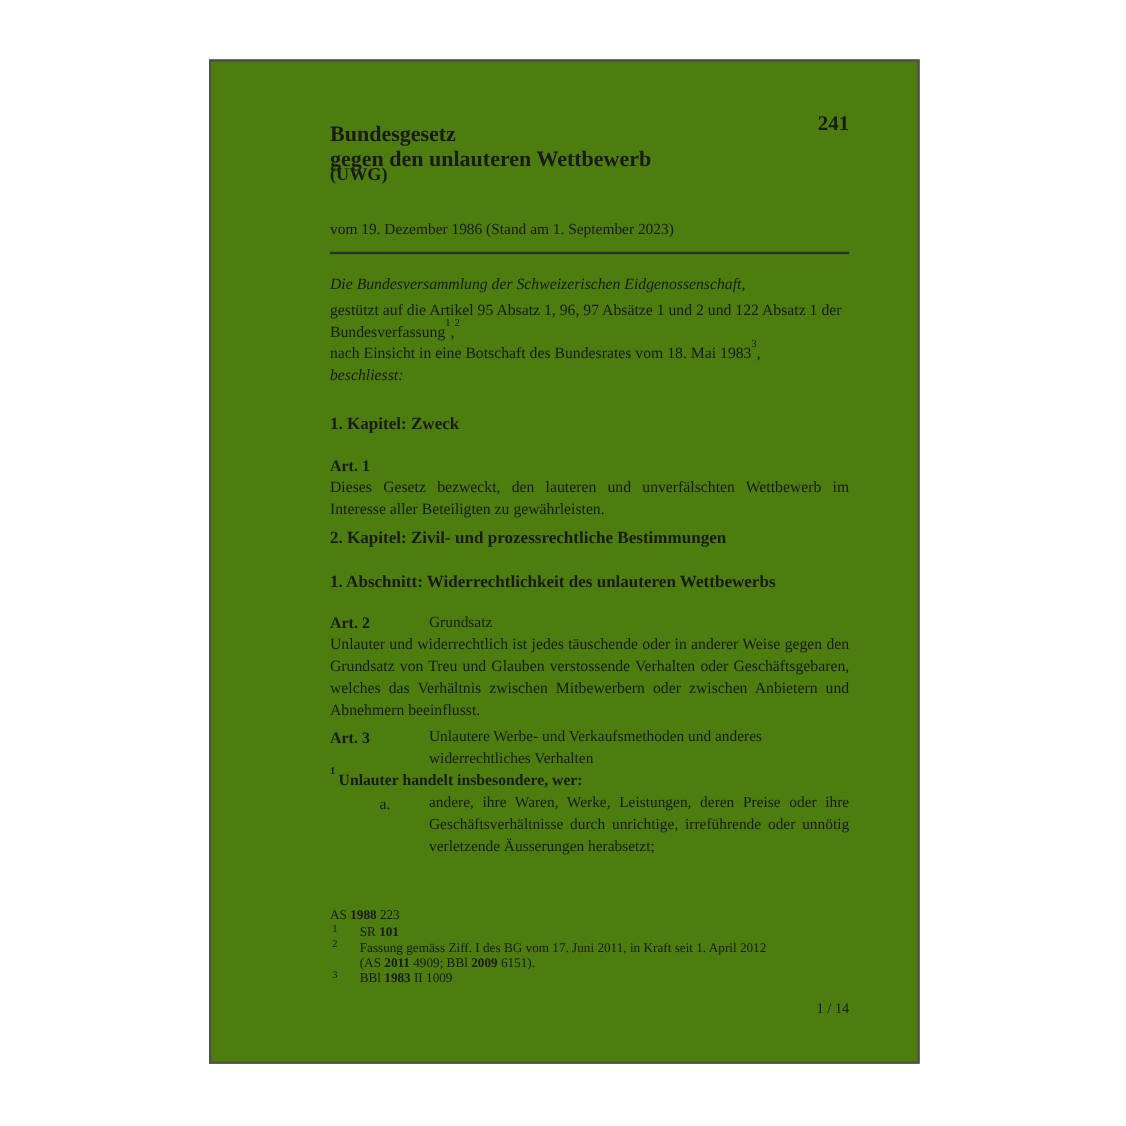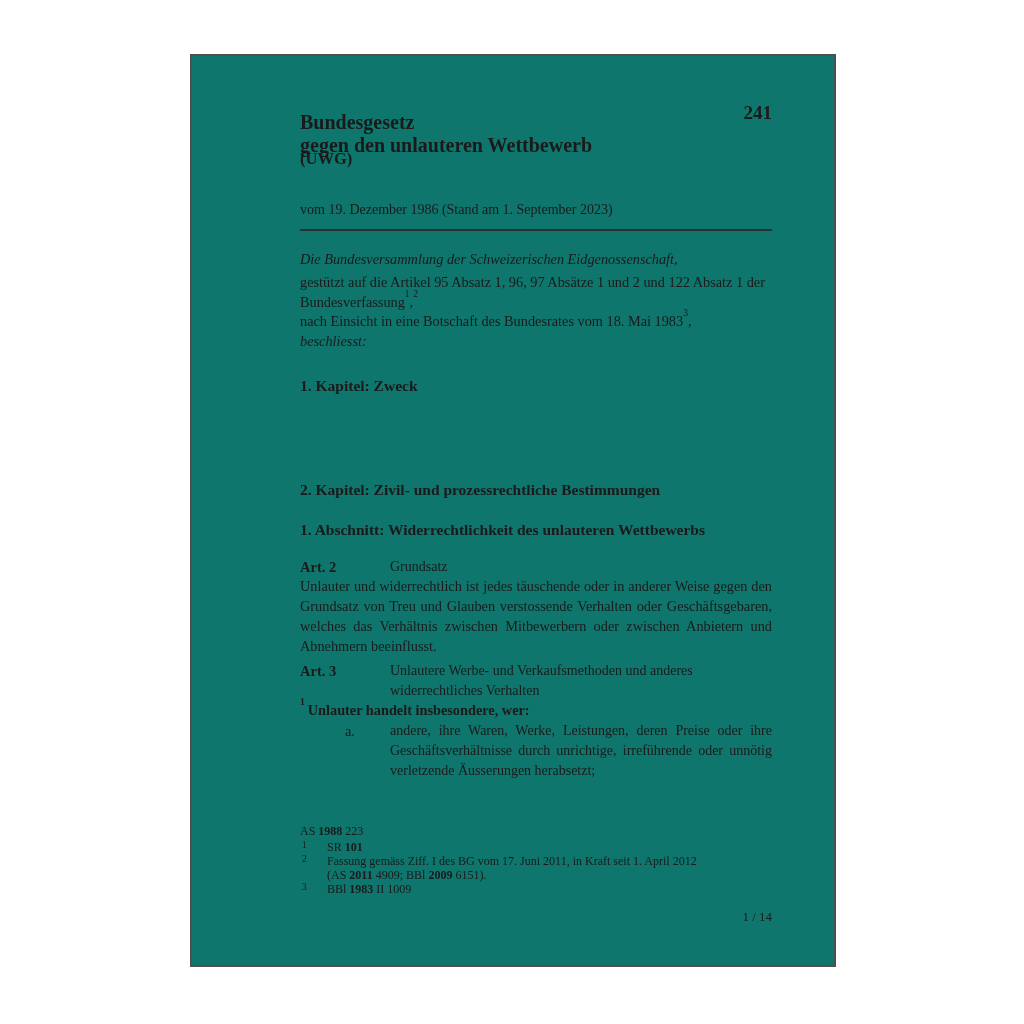--- a/index.html
+++ b/index.html
@@ -4,21 +4,21 @@
 <style>
   * { margin:0; padding:0; box-sizing:border-box; }
   html, body { background:#ffffff; }
   body {
     width:1024px; height:1024px; position:relative; overflow:hidden;
     font-family:"Liberation Serif", "DejaVu Serif", serif;
     color:#1a1a1a;
   }
   .sheet {
     position:absolute; left:190px; top:54px; width:646px; height:913px;
-    background:#0f766e; border:2px solid #4f4f4f;
+    background:#4d7c0f; border:2px solid #4f4f4f;
   }
   .content { position:absolute; left:108px; top:0; width:472px; height:100%; }
   .block { position:absolute; left:0; width:100%; }
 
   .doc-title { top:55px; font-weight:bold; font-size:20px; line-height:23px; }
   .sr-num { position:absolute; right:0; top:-10px; font-weight:bold; font-size:19px; }
   .abbr { top:93px; font-weight:bold; font-size:16.5px; line-height:20px; }
   .dateline { top:144px; font-size:14px; line-height:20px; }
   .rule { top:173px; border-top:2px solid #2e2e2e; height:0; }
 
@@ -82,21 +82,23 @@
     <p class="block preamble-1">Die Bundesversammlung der Schweizerischen Eidgenossenschaft,</p>
 
     <p class="block preamble-2"><span>gestützt auf die Artikel 95 Absatz 1, 96, 97 Absätze 1 und 2 und 122 Absatz 1 der Bundesverfassung</span><sup class="ref">1</sup><span>,</span><sup class="ref">2</sup></p>
 
     <p class="block preamble-3"><span>nach Einsicht in eine Botschaft des Bundesrates vom 18. Mai 1983</span><sup class="ref">3</sup><span>,</span></p>
 
     <p class="block preamble-4">beschliesst:</p>
 
     <h2 class="block heading ch1-heading">1. Kapitel: Zweck</h2>
 
+    <div class="block art1-label">Art. 1</div>
 
+    <p class="block body-text just art1-text">Dieses Gesetz bezweckt, den lauteren und unverfälschten Wettbewerb im Interesse aller Beteiligten zu gewährleisten.</p>
 
     <h2 class="block heading ch2-heading">2. Kapitel: Zivil- und prozessrechtliche Bestimmungen</h2>
 
     <h3 class="block heading sec1-heading">1. Abschnitt: Widerrechtlichkeit des unlauteren Wettbewerbs</h3>
 
     <div class="block art-row art2-row">
       <span class="art-label">Art. 2</span>
       <span class="art-title">Grundsatz</span>
     </div>
 

